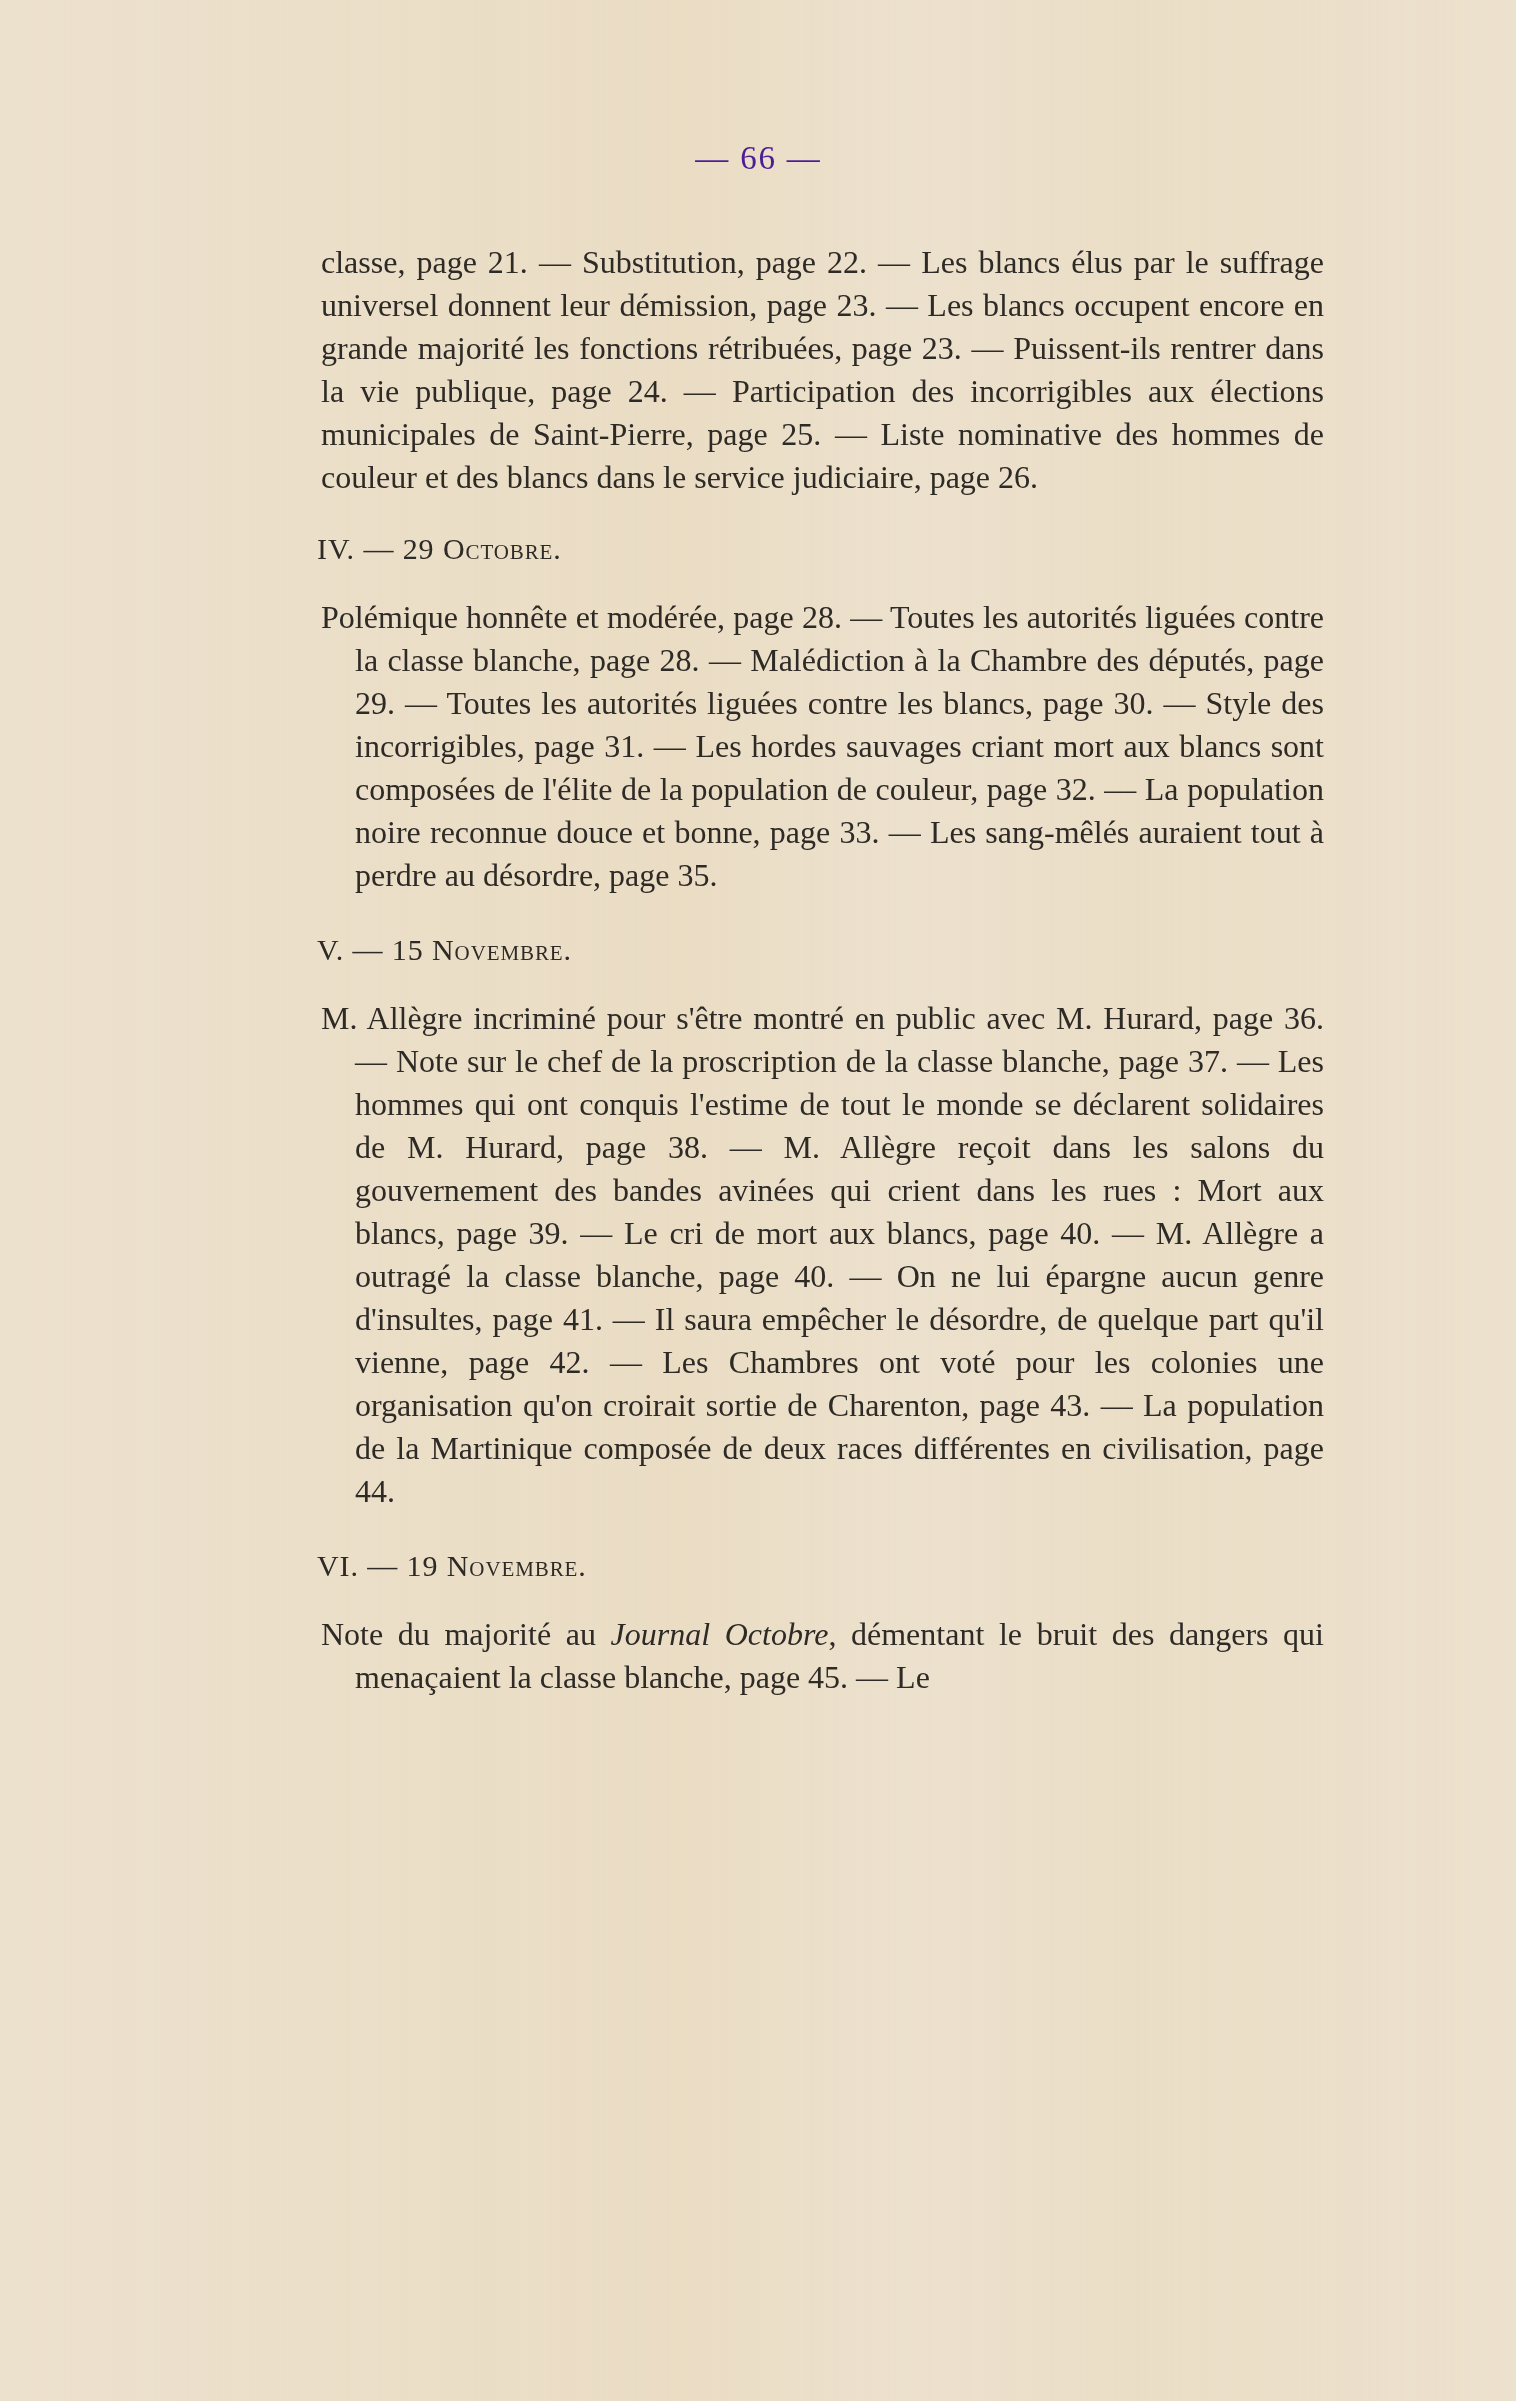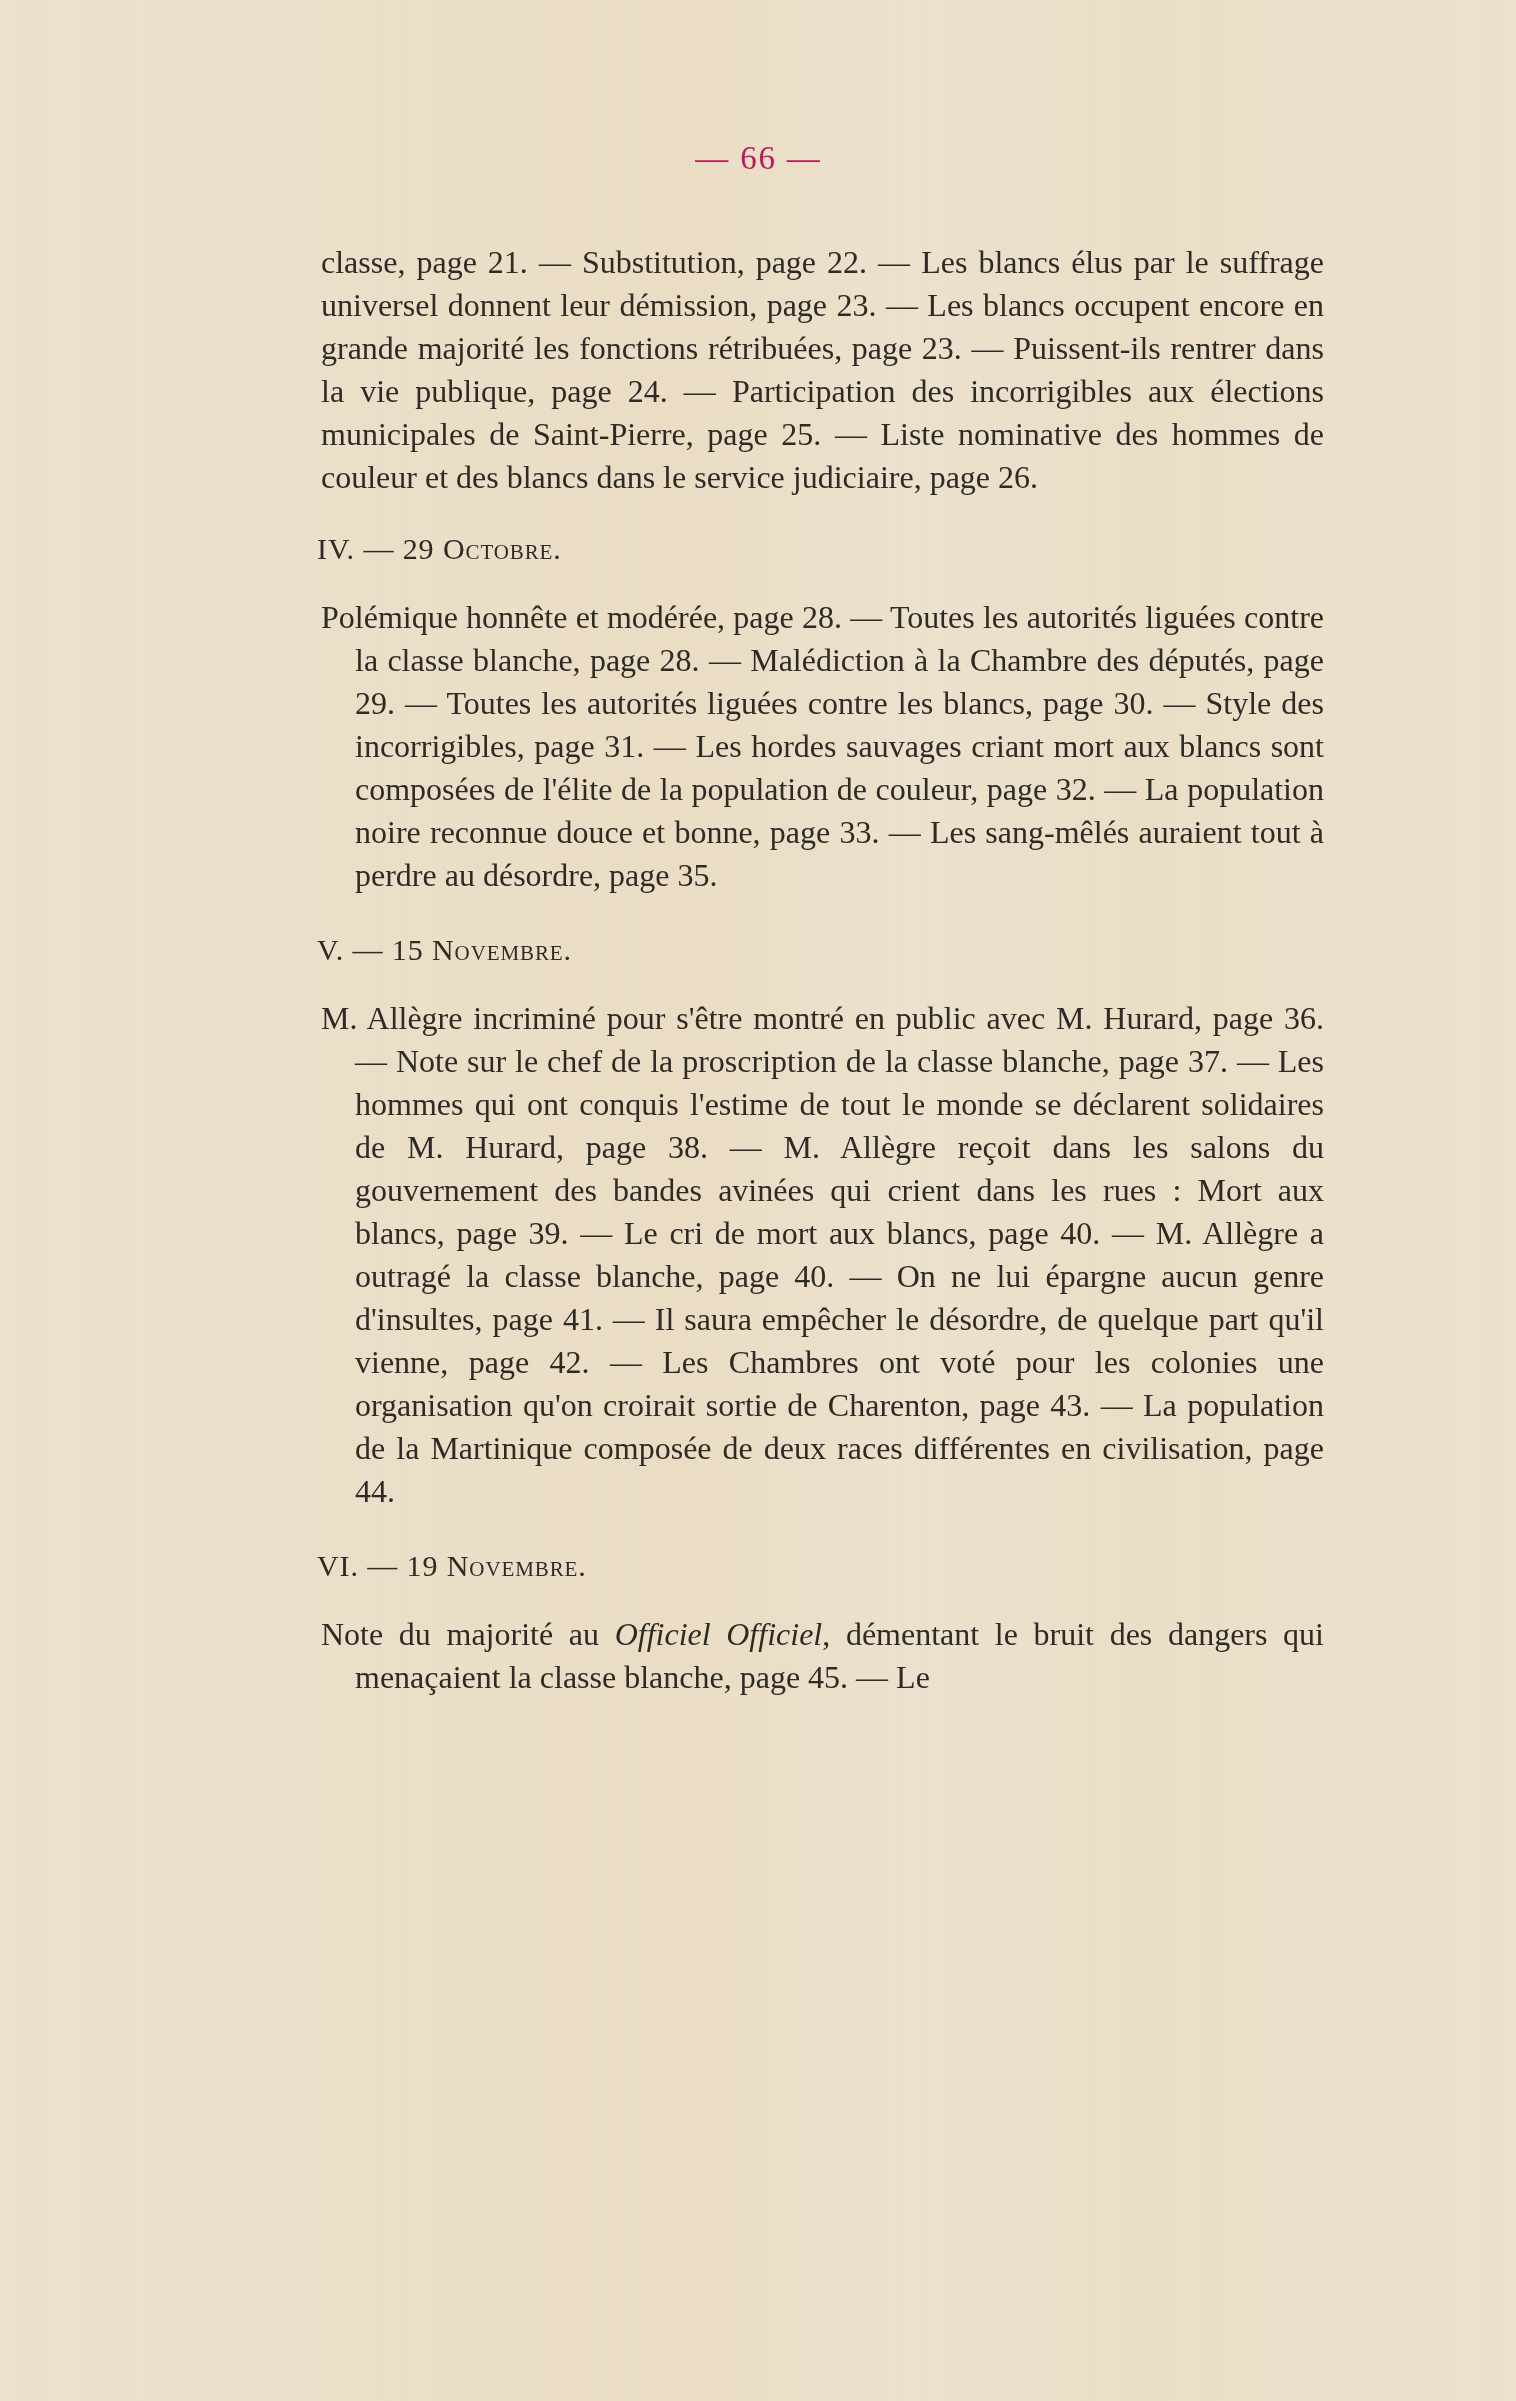--- a/index.html
+++ b/index.html
@@ -25,21 +25,21 @@
     height: 2401px;
   }
   .page-number {
     position: absolute;
     top: 140px;
     left: 0;
     width: 1517px;
     text-align: center;
     font-size: 33px;
     letter-spacing: 1.8px;
-    color: #be185d;
+    color: #4c1d95;
   }
   .text-block {
     position: absolute;
     left: 317px;
     top: 237px;
     width: 1011px;
     font-size: 32px;
     line-height: 43px;
     text-align: justify;
   }
@@ -86,17 +86,17 @@
     <div class="section-heading">
       <span>V. — 15</span>
       <span class="month">Novembre.</span>
     </div>
     <p class="para hanging">M. Allègre incriminé pour s'être montré en public avec M. Hurard, page 36. — Note sur le chef de la proscription de la classe blanche, page 37. — Les hommes qui ont conquis l'estime de tout le monde se déclarent solidaires de M. Hurard, page 38. — M. Allègre reçoit dans les salons du gouvernement des bandes avinées qui crient dans les rues : Mort aux blancs, page 39. — Le cri de mort aux blancs, page 40. — M. Allègre a outragé la classe blanche, page 40. — On ne lui épargne aucun genre d'insultes, page 41. — Il saura empêcher le désordre, de quelque part qu'il vienne, page 42. — Les Chambres ont voté pour les colonies une organisation qu'on croirait sortie de Charenton, page 43. — La population de la Martinique composée de deux races différentes en civilisation, page 44.</p>
 
     <div class="section-heading">
       <span>VI. — 19</span>
       <span class="month">Novembre.</span>
     </div>
-    <p class="para hanging"><span>Note du majorité au </span><em class="journal">Officiel Officiel</em><span>, démentant le bruit des dangers qui menaçaient la classe blanche, page 45. — Le</span></p>
+    <p class="para hanging"><span>Note du majorité au </span><em class="journal">Journal Octobre</em><span>, démentant le bruit des dangers qui menaçaient la classe blanche, page 45. — Le</span></p>
 
   </div>
 </div>
 
 
 </body></html>

